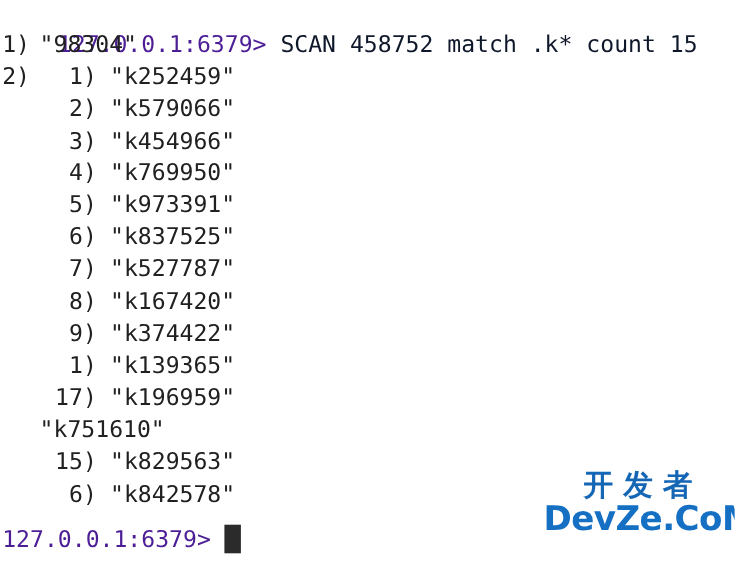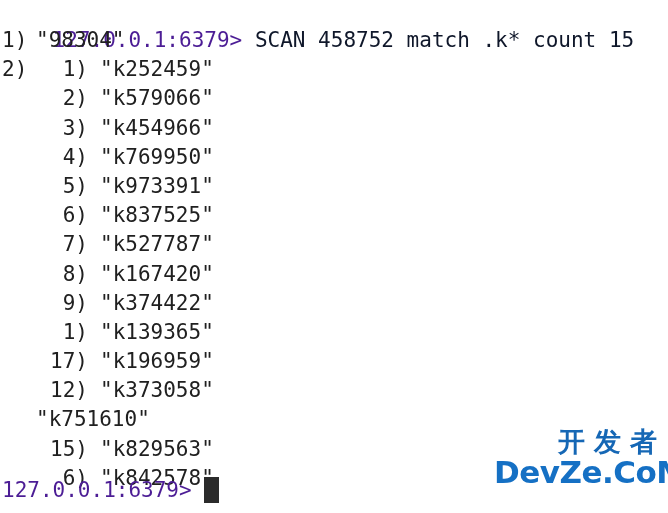--- a/index.html
+++ b/index.html
@@ -111,21 +111,20 @@
   }
   .wm-cn {
     font-family: "DejaVu Sans", "Liberation Sans", sans-serif;
     font-size: 27px;
     font-weight: 700;
     letter-spacing: 9px;
     color: #1567b5;
     line-height: 1.0;
     padding-left: 9px;
     text-shadow: 0 0 1px rgba(255,255,255,0.9);
-    text-align: right;
   }
   .wm-en {
     font-family: "DejaVu Sans", "Liberation Sans", sans-serif;
     font-size: 31px;
     font-weight: 700;
     letter-spacing: -0.5px;
     color: #1570c4;
     line-height: 1.05;
     margin-top: 1px;
   }
@@ -205,25 +204,20 @@
       <span class="inner-idx">1)</span>
       <span class="inner-val">"k139365"</span>
     </div>
 
     <div class="reply-row">
       <span class="outer-idx"></span>
       <span class="inner-idx">17)</span>
       <span class="inner-val">"k196959"</span>
     </div>
 
-    <div class="reply-row">
-      <span class="outer-idx"></span>
-      <span class="inner-idx">12)</span>
-      <span class="inner-val">"k373058"</span>
-    </div>
 
     <div class="reply-row">
       <span class="outer-idx"></span>
       <span class="inner-val">"k751610"</span>
     </div>
 
     <div class="reply-row">
       <span class="outer-idx"></span>
       <span class="inner-idx">15)</span>
       <span class="inner-val">"k829563"</span>

